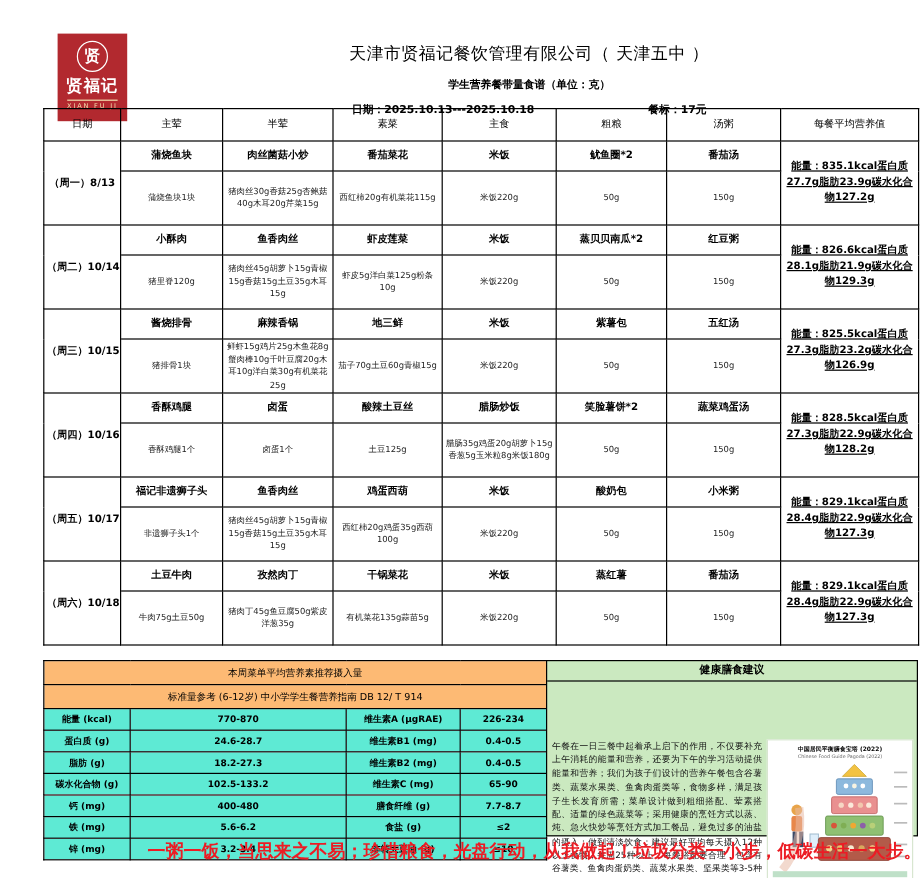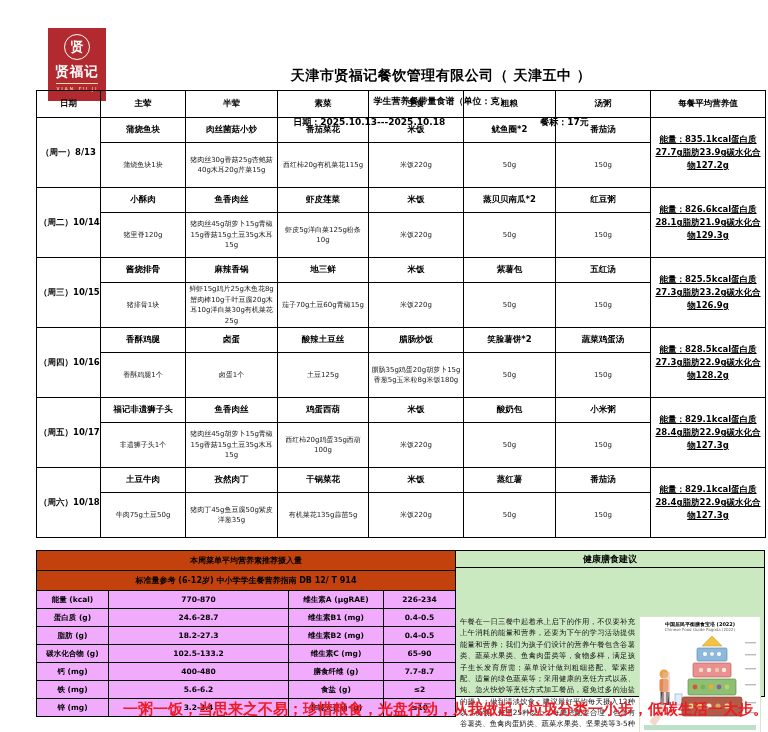--- a/index.html
+++ b/index.html
@@ -10,40 +10,40 @@
   .logo{position:absolute;left:48px;top:28px;width:58px;height:73px;background:#b2292f;
         display:flex;flex-direction:column;align-items:center;box-sizing:border-box;}
   .logo-seal{margin-top:6px;width:24px;height:24px;border:1.5px solid #fff;border-radius:50%;
              display:flex;align-items:center;justify-content:center;font-size:13px;font-weight:bold;color:#fff;}
   .logo-name{font-size:13.5px;font-weight:bold;color:#fff;letter-spacing:1px;margin-top:3px;white-space:nowrap;}
   .logo-latin{font-size:5.5px;color:#f3dfae;border-top:1px solid #f3dfae;margin-top:2px;padding-top:1.5px;
               letter-spacing:1.5px;white-space:nowrap;}
 
   
   .titles{position:absolute;left:120px;right:6px;top:36px;text-align:center;}
-  .title-main{font-size:14px;font-weight:bold;letter-spacing:0.5px;margin-top:31px;}
+  .title-main{font-size:14px;font-weight:normal;letter-spacing:0.5px;}
   .title-sub{font-size:9px;font-weight:bold;margin-top:10px;}
   .title-date-row{font-size:9px;font-weight:bold;margin-top:8px;display:flex;justify-content:center;gap:95px;}
 
   
   table{border-collapse:collapse;table-layout:fixed;}
   .menu-table{position:absolute;left:36px;top:90px;width:729px;border:1.5px solid #000;}
   .menu-table th,.menu-table td{border:1px solid #000;padding:0 2px;text-align:center;vertical-align:middle;
                                 overflow:hidden;box-sizing:border-box;}
-  .menu-table th{height:27px;font-size:8.5px;font-weight:bold;}
+  .menu-table th{height:27px;font-size:8.5px;font-weight:normal;}
   .dish-row td{height:25px;font-size:8.5px;font-weight:bold;}
   .amount-row td{height:45px;font-size:7px;font-weight:normal;color:#222;line-height:1.5;}
   .date-cell{font-size:7.5px;font-weight:bold;white-space:nowrap;}
   .nutri-cell{font-size:8px;font-weight:bold;line-height:1.5;padding:0 4px;text-decoration:underline;}
 
   
   .standards{position:absolute;left:36px;top:550px;width:419px;border:1.5px solid #000;}
   .standards th,.standards td{border:1px solid #000;text-align:center;vertical-align:middle;overflow:hidden;}
-  .standards .band{background:#c2410c;font-size:8px;font-weight:bold;height:17px;}
-  .standards td{background:#f0abfc;font-size:7.5px;font-weight:bold;height:15px;}
+  .standards .band{background:#fdba74;font-size:8px;font-weight:normal;height:17px;}
+  .standards td{background:#5eead4;font-size:7.5px;font-weight:bold;height:15px;}
 
   
   .advice{position:absolute;left:455px;top:550px;width:310px;height:147px;border:1.5px solid #000;
           background:#cbe9c0;box-sizing:border-box;}
   .advice-title{height:16px;line-height:16px;border-bottom:1px solid #000;font-size:9px;font-weight:bold;text-align:center;}
   .advice-body{display:flex;padding:3px 3px 0 4px;height:125px;overflow:hidden;margin-top:45px;}
   .advice-text{width:176px;font-size:7.3px;line-height:1.56;text-align:justify;color:#111;}
   .advice-img{width:122px;height:122px;background:#fff;margin-left:4px;border:1px solid #d8e6d0;
               box-sizing:border-box;display:flex;flex-direction:column;align-items:center;flex-shrink:0;}
   .pagoda-title{font-size:5px;font-weight:bold;margin-top:4px;white-space:nowrap;}

